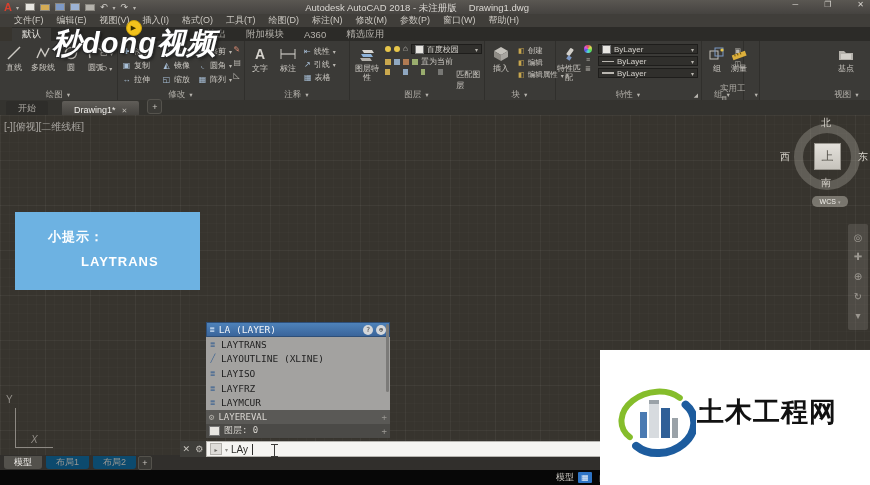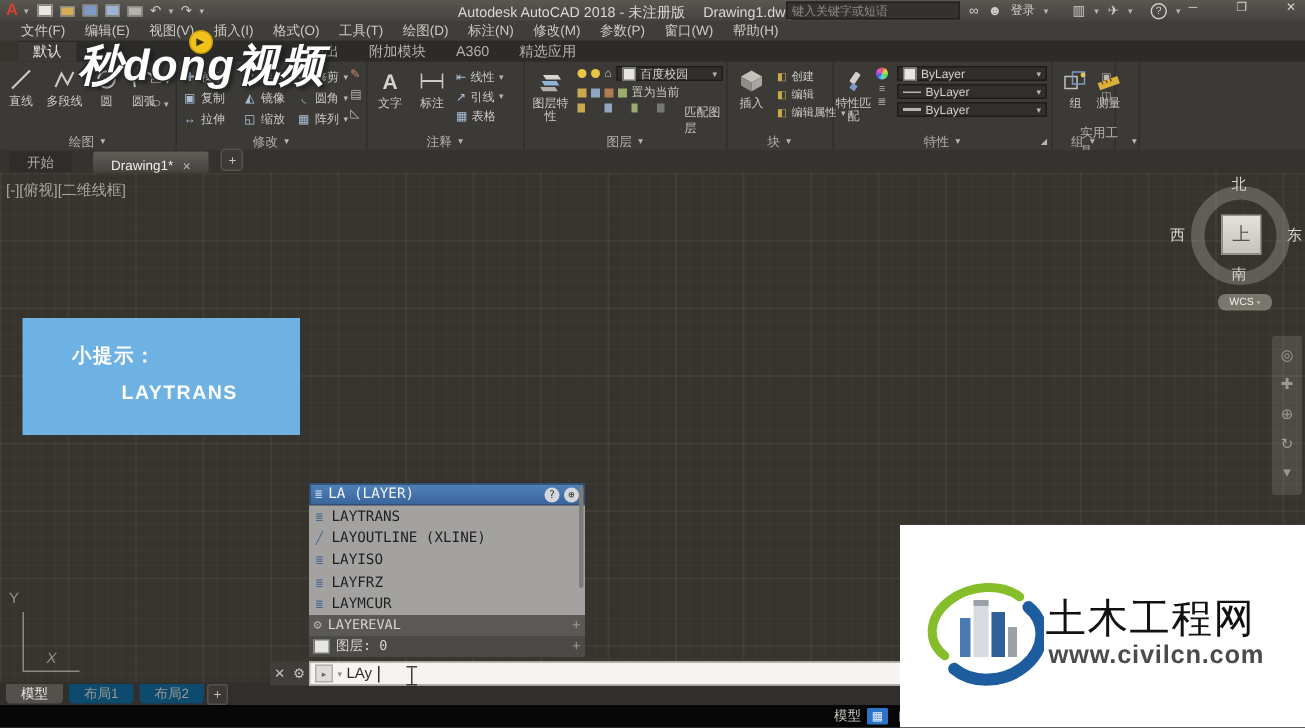--- a/index.html
+++ b/index.html
@@ -155,21 +155,21 @@
   .sbtn-grid{width:14px;height:11px;color:#98958f;font-size:9px;display:flex;align-items:center;justify-content:center}
   
   .brand{position:absolute;left:52px;top:24px;z-index:10;color:#fff;font-size:29px;font-weight:bold;
          font-style:italic;letter-spacing:1px;white-space:nowrap;
          text-shadow:1px 1px 0 #2a2a2a,-1px -1px 0 #2a2a2a,1px -1px 0 #2a2a2a,-1px 1px 0 #2a2a2a,2px 2px 3px rgba(0,0,0,.5)}
   .brand .play{position:absolute;left:74px;top:-4px;width:14px;height:14px;border-radius:50%;background:#f2c21c;
                color:#3a3000;font-size:7px;display:flex;align-items:center;justify-content:center;
                font-style:normal;text-shadow:none;border:1px solid #caa10a}
   
   .sitebox{position:absolute;left:600px;top:350px;width:270px;height:135px;background:#fff;z-index:12}
-  .site-name{position:absolute;left:97px;top:44px;font-size:27px;font-weight:normal;color:#111;letter-spacing:1px}
+  .site-name{position:absolute;left:97px;top:44px;font-size:27px;font-weight:bold;color:#111;letter-spacing:1px}
   .site-url{position:absolute;left:99px;top:77px;font-size:17px;font-weight:bold;color:#4c4c4c;letter-spacing:.5px}
   .site-logo{position:absolute;left:18px;top:28px}
 </style>
 </head>
 <body>
 
 <div class="abs titlebar">
   <span class="acad-logo">A</span>
   <span class="tiny-arrow">▾</span>
   <div class="qat" style="margin-left:6px">
@@ -179,33 +179,20 @@
     <span class="qi qi-saveas"></span>
     <span class="qi qi-plot"></span>
     <span class="qglyph">↶</span>
     <span class="tiny-arrow">▾</span>
     <span class="qglyph">↷</span>
     <span class="tiny-arrow">▾</span>
   </div>
   <div class="title-center">
     <span>Autodesk AutoCAD 2018 - 未注册版</span><b>Drawing1.dwg</b>
   </div>
-  <div class="search-wrap">
-    <input class="search-input" placeholder="键入关键字或短语" style="">
-    <span class="tb-ic">∞</span>
-    <span class="tb-ic">☻</span>
-    <span class="tb-ic" style="font-size:8px">登录</span>
-    <span class="tiny-arrow">▾</span>
-    <span class="tb-ic" style="margin-left:10px">▥</span>
-    <span class="tiny-arrow">▾</span>
-    <span class="tb-ic">✈</span>
-    <span class="tiny-arrow">▾</span>
-    <span class="help-circle" style="margin-left:6px">?</span>
-    <span class="tiny-arrow">▾</span>
-  </div>
   <div class="winbtns">
     <span>─</span>
     <span>❐</span>
     <span>✕</span>
   </div>
 </div>
 
 <div class="abs menubar">
 
 <span class="menu-item">文件(F)</span>
@@ -551,20 +538,35 @@
         </span>
       <span>测量</span>
     </div>
     <div class="panel-label">
       <span>实用工具</span>
         <span class="tiny-arrow">▼</span>
     </div>
   </div>
 
 
+  <div class="panel" style="left:824px;width:46px;border-right:none">
+    <div class="bigbtn" style="position:absolute;left:9px;top:3px;width:26px">
+      <span class="bicon">
+        <svg width="16" height="13">
+            <path d="M1 4 L1 12 L15 12 L15 5 L8 5 L6 3 L1 3 Z" fill="#b5b2ac"></path>
+        <rect x="3" y="6" width="10" height="5" fill="#d2cfc9"></rect>
+          </svg>
+        </span>
+      <span>基点</span>
+    </div>
+    <div class="panel-label">
+      <span>视图</span>
+        <span class="tiny-arrow">▼</span>
+    </div>
+  </div>
 </div>
 
 <div class="abs filetabs">
   <div class="ftab ftab-start">
       <span>开始</span>
     </div>
   <div class="ftab ftab-active" style="margin-left:14px">
     <span>Drawing1*</span>
       <span class="x">✕</span>
   </div>
@@ -704,14 +706,13 @@
       <path d="M8 52 A32 24 0 0 1 66 26" fill="none" stroke="#85bd2b" stroke-width="6" stroke-linecap="round"></path>
       <path d="M70 34 A32 26 0 0 1 12 62" fill="none" stroke="#1d5c9e" stroke-width="8" stroke-linecap="round"></path>
     </g>
     <rect x="22" y="34" width="7" height="26" fill="#4a7ab2"></rect>
     <rect x="31" y="22" width="10" height="38" fill="#d7dbdf"></rect>
     <rect x="31" y="22" width="10" height="4" fill="#9aa2a8"></rect>
     <rect x="43" y="30" width="9" height="30" fill="#2f5f97"></rect>
     <rect x="54" y="40" width="6" height="20" fill="#9aa2a8"></rect>
   </svg>
   <span class="site-name">土木工程网</span>
-  <span class="site-url">www.civilcn.com</span>
 </div>
 
 </body></html>

